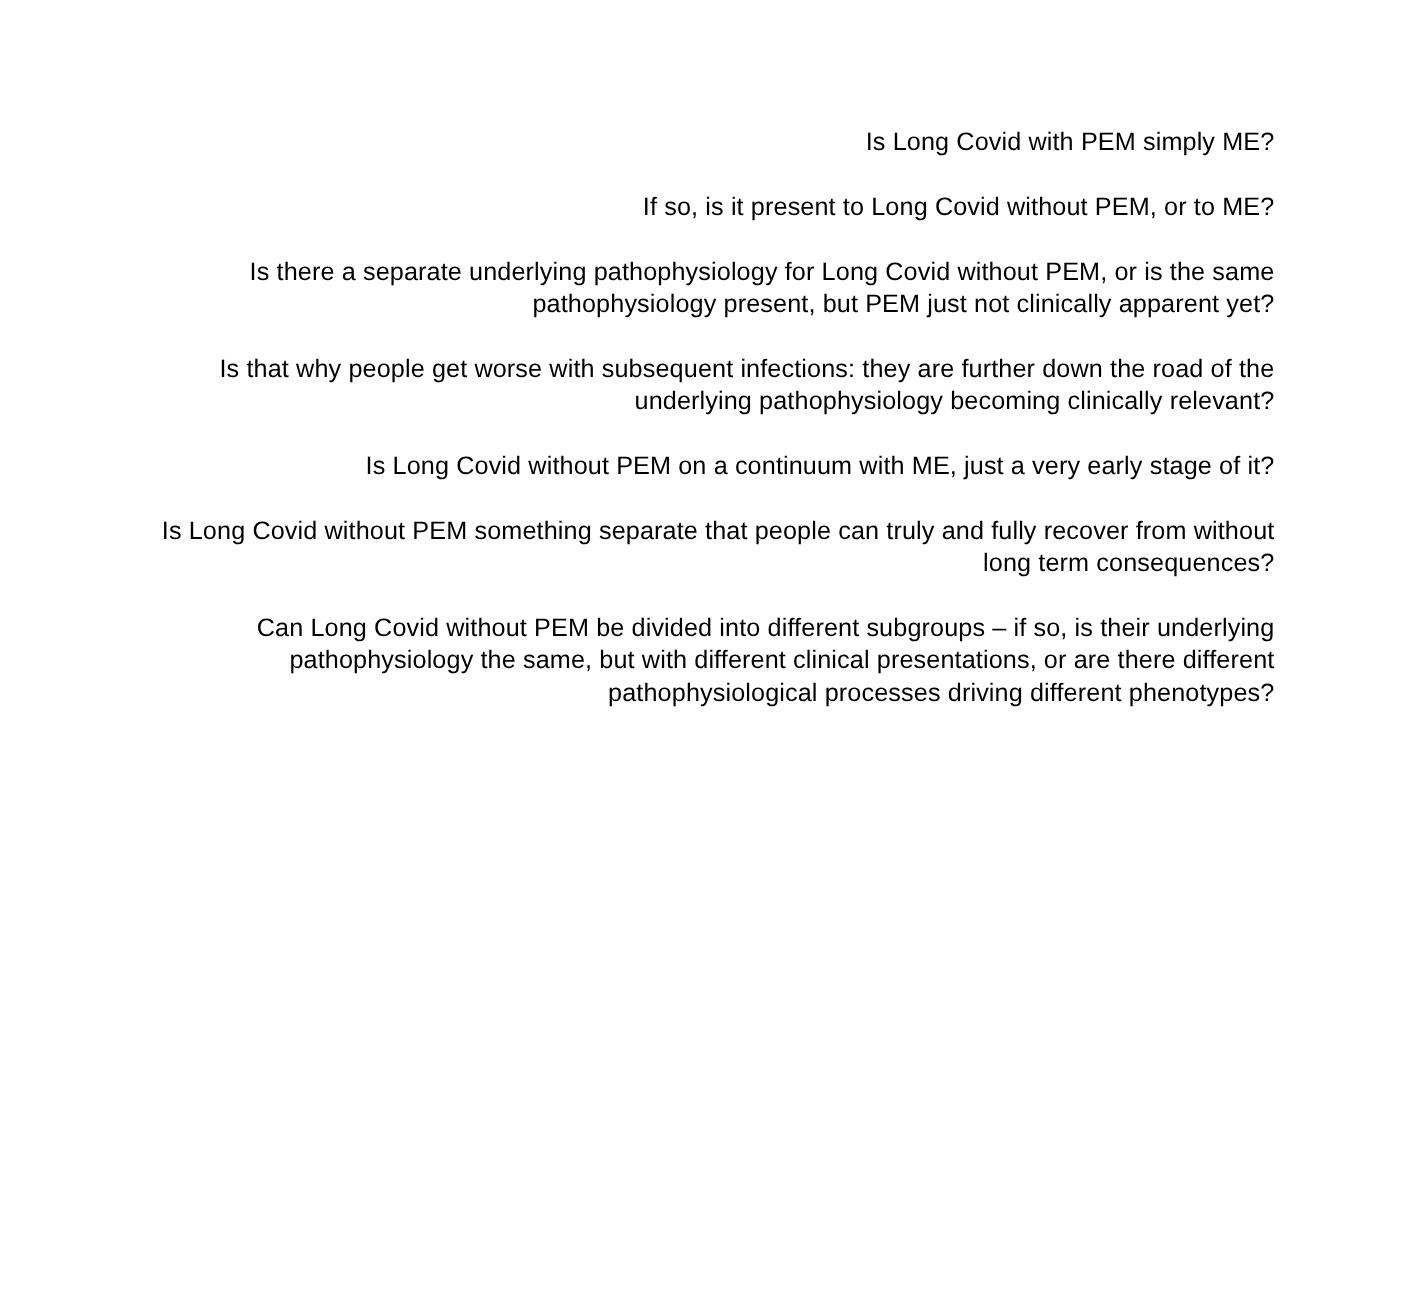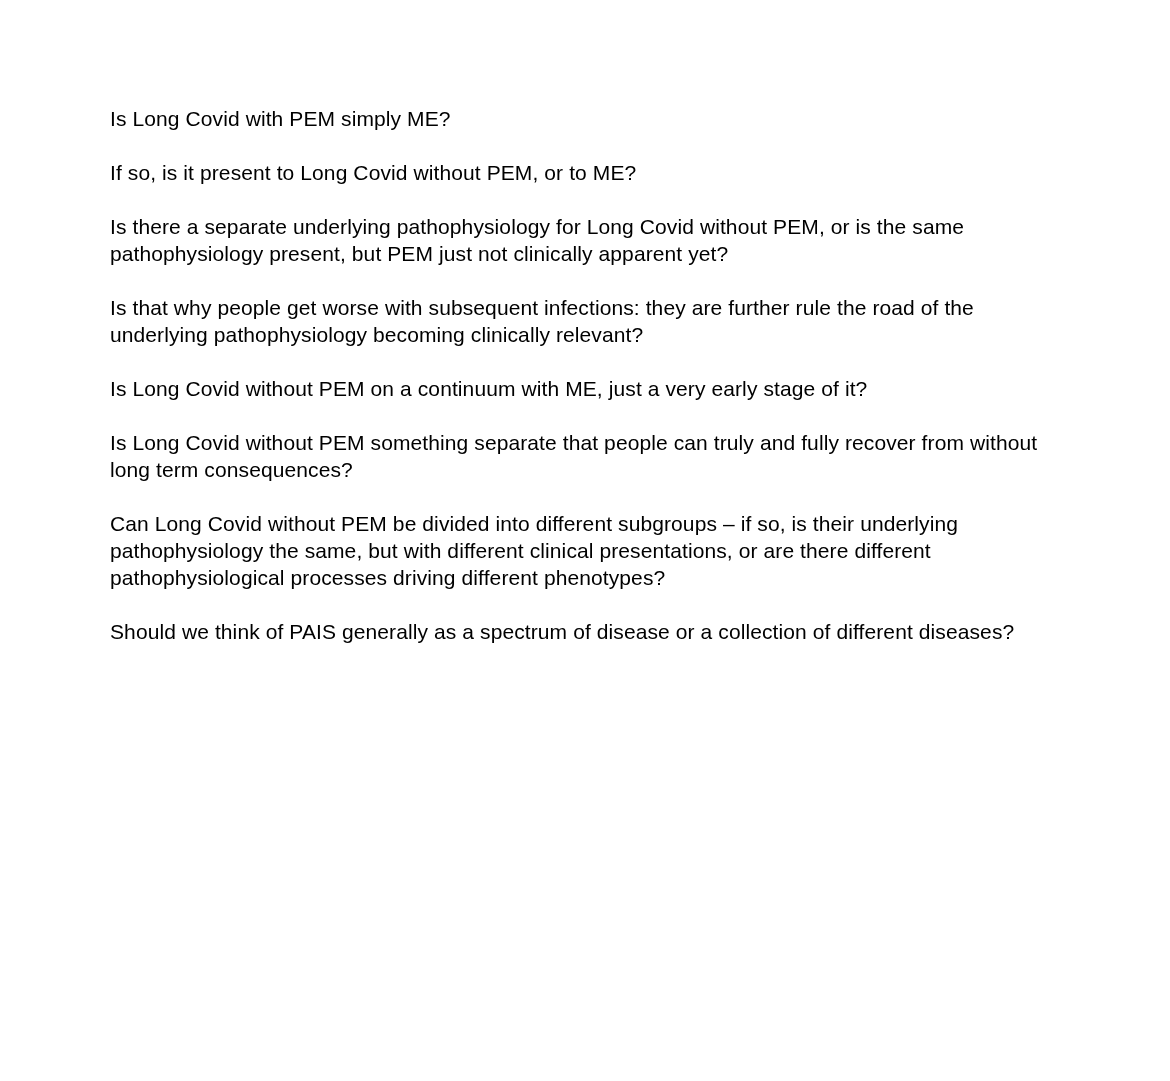--- a/index.html
+++ b/index.html
@@ -12,39 +12,39 @@
     height: 1081px;
     overflow: hidden;
     font-family: "Liberation Sans", sans-serif;
   }
   .page {
     box-sizing: border-box;
     width: 1170px;
     height: 1081px;
     padding: 105px 0 0 110px;
     background: #ffffff;
+    text-align: right;
   }
   .text-block {
     width: 952px;
   }
   .para {
     margin: 0 0 27px 0;
     font-size: 21px;
     line-height: 27px;
     color: #000000;
     letter-spacing: 0.1px;
   }
 </style>
 </head>
 <body>
 
 <div class="page">
   <div class="text-block">
     <p class="para">Is Long Covid with PEM simply ME?</p>
     <p class="para">If so, is it present to Long Covid without PEM, or to ME?</p>
     <p class="para">Is there a separate underlying pathophysiology for Long Covid without PEM, or is the same pathophysiology present, but PEM just not clinically apparent yet?</p>
-    <p class="para">Is that why people get worse with subsequent infections: they are further rule the road of the underlying pathophysiology becoming clinically relevant?</p>
+    <p class="para">Is that why people get worse with subsequent infections: they are further down the road of the underlying pathophysiology becoming clinically relevant?</p>
     <p class="para">Is Long Covid without PEM on a continuum with ME, just a very early stage of it?</p>
     <p class="para">Is Long Covid without PEM something separate that people can truly and fully recover from without long term consequences?</p>
     <p class="para">Can Long Covid without PEM be divided into different subgroups – if so, is their underlying pathophysiology the same, but with different clinical presentations, or are there different pathophysiological processes driving different phenotypes?</p>
-    <p class="para">Should we think of PAIS generally as a spectrum of disease or a collection of different diseases?</p>
   </div>
 </div>
 
 </body></html>

